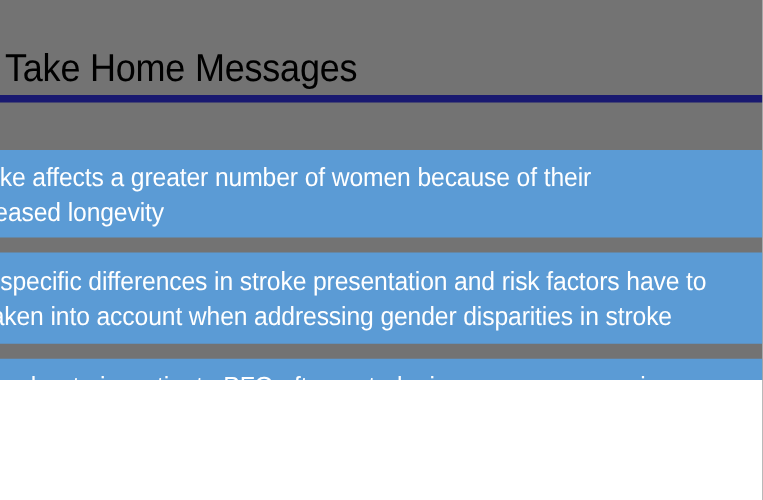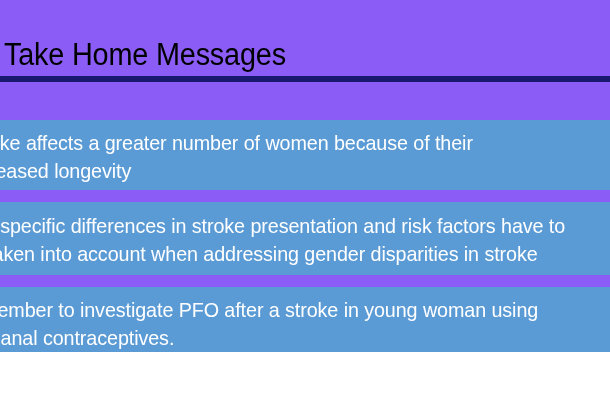--- a/index.html
+++ b/index.html
@@ -10,22 +10,22 @@
     width: 610px;
     height: 400px;
     background: #ffffff;
     font-family: "Liberation Sans", sans-serif;
     overflow: hidden;
   }
 
   #slide {
     position: relative;
     width: 610px;
-    height: 352px;
-    background: #8b5cf6;
+    height: 304px;
+    background: #737373;
     overflow: hidden;
   }
 
   
   #title-block {
     position: absolute;
     left: 0px;
     top: 34px;
     width: 640px;
     height: 42px;

